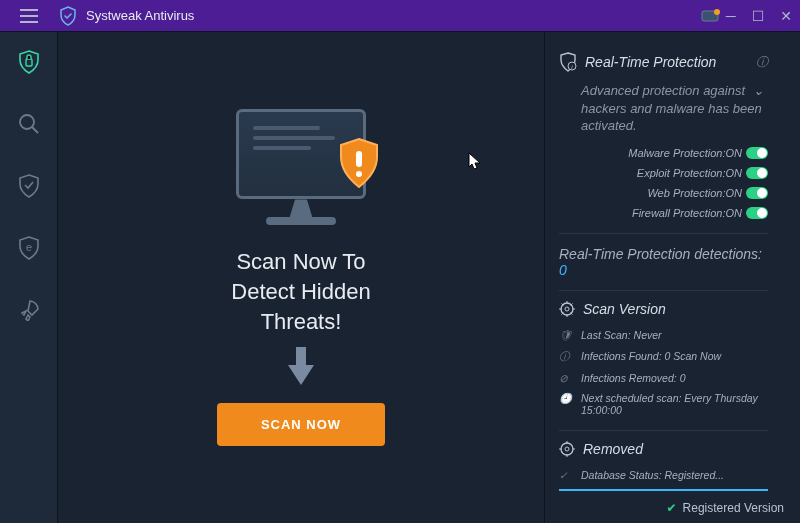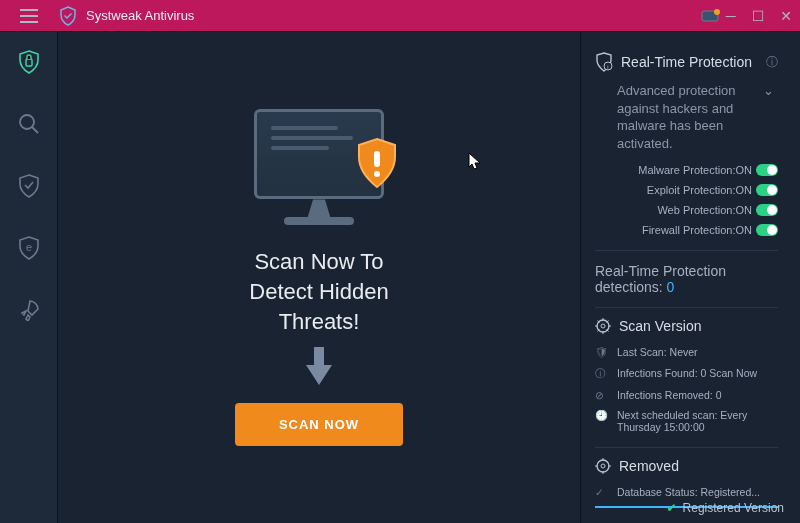--- a/index.html
+++ b/index.html
@@ -1,18 +1,18 @@
 <!DOCTYPE html>
 <html><head>
 <meta charset="utf-8">
 <style>
 * { margin: 0; padding: 0; box-sizing: border-box; font-family: 'Segoe UI', Arial, sans-serif; }
 body { width: 800px; height: 523px; background: #1a2332; overflow: hidden; position: relative; }
 
-.titlebar { height: 32px; background: #be185d; display: flex; align-items: center; padding: 0 8px; border-bottom: 1px solid #0d1420; }
+.titlebar { height: 32px; background: #4c1d95; display: flex; align-items: center; padding: 0 8px; border-bottom: 1px solid #0d1420; }
 .titlebar .logo { width: 20px; height: 20px; margin: 0 8px 0 50px; display: flex; align-items: center; justify-content: center; }
 .titlebar .title { color: #e8ecf0; font-size: 13px; font-weight: 400; flex: 1; }
 .titlebar .win-controls { display: flex; gap: 16px; align-items: center; }
 .titlebar .win-controls .ctrl { color: #aeb8c7; font-size: 14px; cursor: pointer; }
 .titlebar .badge-ico { margin-right: 8px; width: 18px; height: 14px; position: relative; }
 
 .sidebar { position: absolute; left: 0; top: 32px; bottom: 0; width: 58px; background: #1e2a3a; border-right: 1px solid #0d1420; display: flex; flex-direction: column; align-items: center; padding-top: 10px; gap: 22px; }
 .sidebar .nav-item { width: 40px; height: 40px; display: flex; align-items: center; justify-content: center; color: #6d7a8c; cursor: pointer; border-radius: 6px; }
 .sidebar .nav-item.active { color: #3ad6a8; }
 
@@ -24,21 +24,21 @@
 .mon-lines { position: absolute; top: 14px; left: 14px; right: 14px; }
 .mon-lines div { height: 4px; background: #4a5b70; margin-bottom: 6px; border-radius: 2px; }
 .mon-lines div:nth-child(1){width:70%} .mon-lines div:nth-child(2){width:85%} .mon-lines div:nth-child(3){width:60%}
 .mon-stand { position: absolute; bottom: 10px; left: 55px; width: 40px; height: 20px; background: #5a6b80; clip-path: polygon(35% 0,65% 0,80% 100%,20% 100%); }
 .mon-base { position: absolute; bottom: 4px; left: 40px; width: 70px; height: 8px; background: #5a6b80; border-radius: 4px; }
 .mon-shield { position: absolute; right: -6px; top: 28px; width: 46px; height: 54px; }
 .headline { color: #e8ecf0; font-size: 22px; text-align: center; line-height: 1.35; font-weight: 400; margin-bottom: 4px; white-space: pre-line; }
 .arrow-down { margin: 6px 0 18px; color: #7a8aa0; }
 .scan-btn { background: #f08a1d; color: #fff; font-size: 13px; font-weight: 600; letter-spacing: 1px; padding: 14px 44px; border-radius: 4px; cursor: pointer; border: none; }
 
-.right { width: 220px; padding: 20px 22px 10px 14px; color: #b8c2d0; font-size: 11px; border-left: 1px solid #0d1420; overflow: hidden; }
+.right { width: 256px; padding: 20px 32px 10px 14px; color: #b8c2d0; font-size: 11px; border-left: 1px solid #0d1420; overflow: hidden; font-style: italic; }
 .sec-head { display: flex; align-items: center; gap: 8px; color: #d6dde6; font-size: 14px; margin-bottom: 8px; }
 .sec-head .help { margin-left: auto; color: #6d7a8c; font-size: 12px; }
 .advline { display: flex; gap: 6px; color: #8b96a8; font-size: 13px; line-height: 1.35; padding: 2px 0 8px 22px; position: relative; }
 .advline .chev { position: absolute; right: 4px; top: 2px; color: #8b96a8; }
 .tog-row { display: flex; align-items: center; justify-content: flex-end; padding: 4px 0; }
 .tog-row .lbl { color: #a6b0c0; font-size: 11px; }
 .tog { display: flex; align-items: center; gap: 4px; }
 .tog .on { color: #a6b0c0; font-size: 11px; }
 .switch { width: 22px; height: 12px; background: #2bd184; border-radius: 7px; position: relative; }
 .switch::after { content: ''; position: absolute; right: 1px; top: 1px; width: 10px; height: 10px; background: #fff; border-radius: 50%; }

